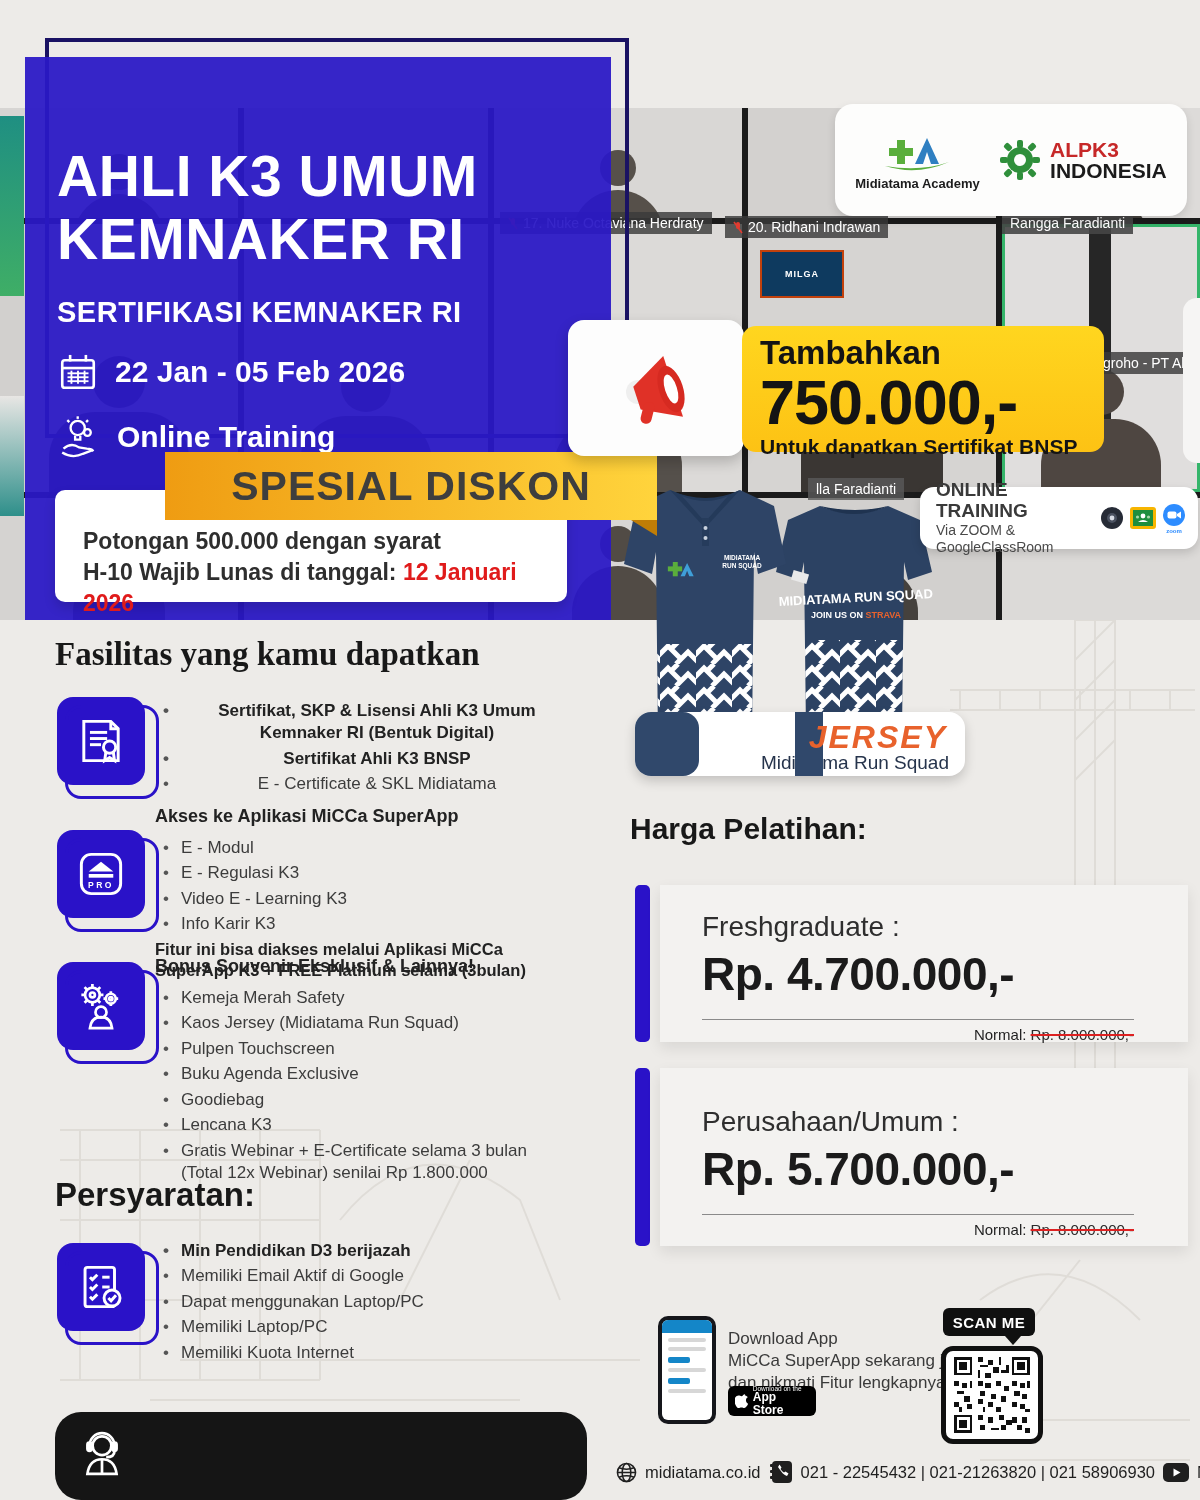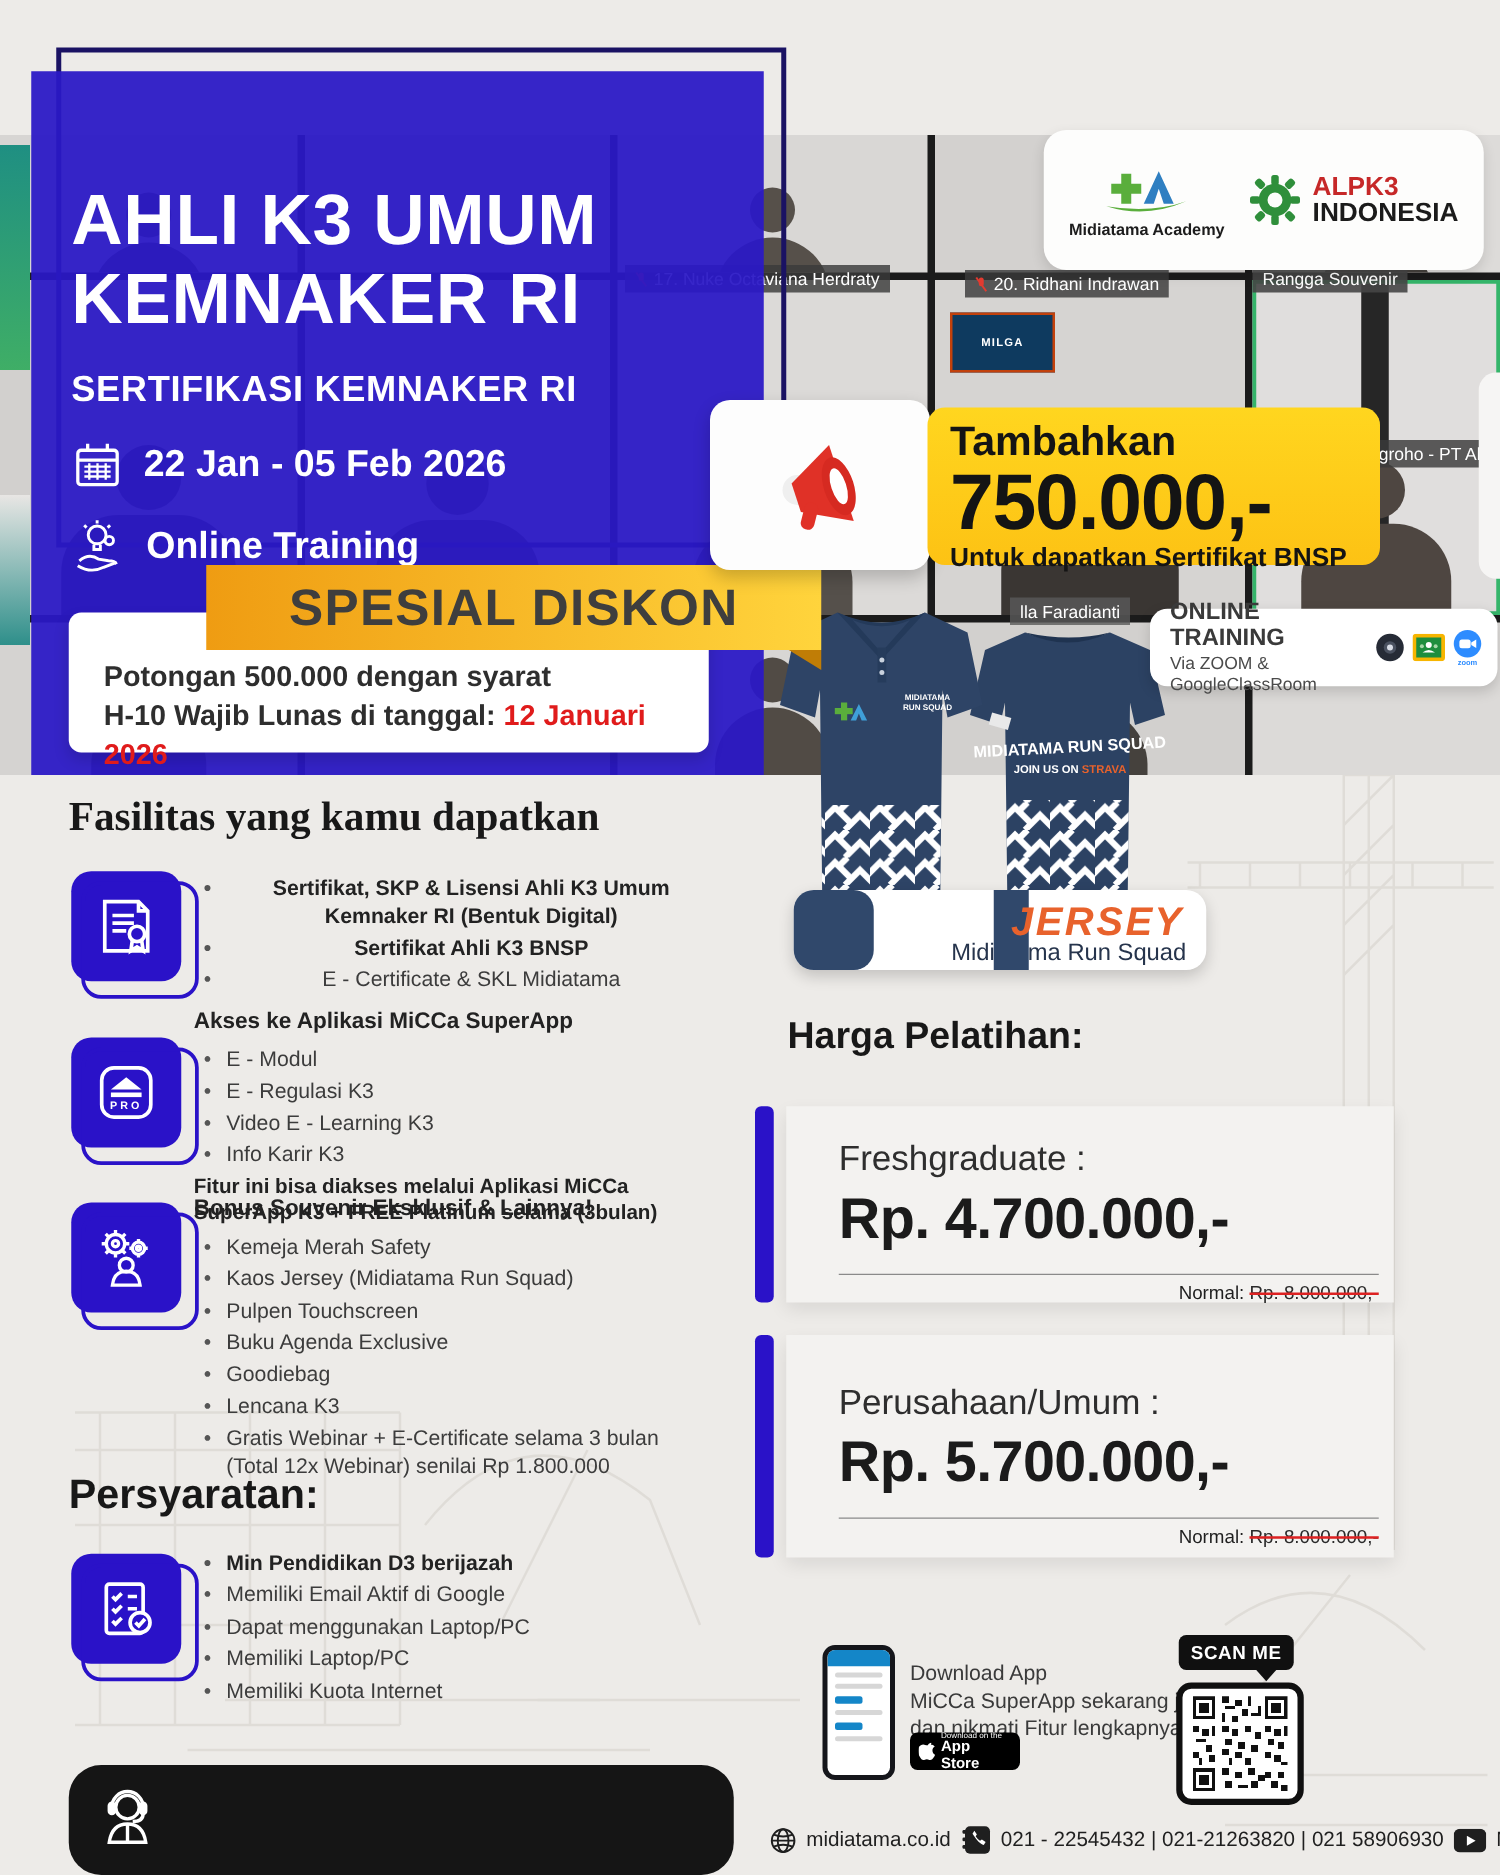--- a/index.html
+++ b/index.html
@@ -71,21 +71,21 @@
   .blue-icon::after{content:"";position:absolute;left:8px;top:8px;width:88px;height:88px;border:3px solid #2a12c8;border-radius:16px;z-index:-1;}
   .fac-text{position:absolute;z-index:5;width:418px;color:#3c3c3c;}
   .fac-text .ttl{font-size:18px;font-weight:800;color:#222;margin-bottom:10px;}
   .fac-text ul{list-style:none;margin:0;padding:0;}
   .fac-text li{position:relative;padding-left:26px;font-size:17px;line-height:1.32;margin-bottom:3px;}
   .fac-text li::before{content:"•";position:absolute;left:8px;color:#555;}
   .fac-text li.bb{font-weight:800;color:#222;}
   .fac-text .note{font-size:16.5px;font-weight:800;color:#222;line-height:1.3;margin-top:2px;}
 
   
-  .pcard{position:absolute;left:604px;width:511px;z-index:5;}
+  .pcard{position:absolute;left:635px;width:553px;z-index:5;}
   .pcard .bar{position:absolute;left:0;top:0;width:15px;height:100%;background:#2a12c8;border-radius:5px;}
   .pcard .bod{position:absolute;left:25px;top:0;right:0;bottom:0;background:#f3f2f0;box-shadow:0 6px 14px rgba(0,0,0,.09);padding:26px 0 0 42px;}
   .pcard .lab{font-size:28px;color:#2e2e2e;}
   .pcard .pr{font-size:46px;font-weight:800;color:#1b1b1b;margin-top:4px;letter-spacing:-.5px;}
   .pcard .hr{width:432px;border-top:1px solid #8a8a8a;margin-top:18px;}
   .pcard .nrm{width:432px;text-align:right;font-size:15px;color:#1f1f1f;margin-top:6px;}
   .pcard .nrm s{color:#2b2b2b;text-decoration-color:#d22;text-decoration-thickness:2px;}
 
   
   .phone{position:absolute;left:658px;top:1316px;width:58px;height:108px;background:#15161b;border-radius:10px;z-index:5;padding:4px;}
@@ -198,29 +198,29 @@
       </div>
     <div class="tile" style="left:1002px;top:390px;width:198px;height:122px;background:#dcdad8;"></div>
 
     <div class="nametag" style="left:500px;top:104px;">
       <svg width="10" height="13" viewBox="0 0 10 13">
           <rect x="3" y="1" width="4" height="7" rx="2" fill="#e23b30"></rect>
           <line x1="1" y1="1" x2="9" y2="12" stroke="#e23b30" stroke-width="1.6"></line>
         </svg>
       <span>17. Nuke Octaviana Herdraty</span>
     </div>
-    <div class="nametag" style="left:772px;top:108px;">
+    <div class="nametag" style="left:725px;top:108px;">
       <svg width="10" height="13" viewBox="0 0 10 13">
           <rect x="3" y="1" width="4" height="7" rx="2" fill="#e23b30"></rect>
           <line x1="1" y1="1" x2="9" y2="12" stroke="#e23b30" stroke-width="1.6"></line>
         </svg>
       <span>20. Ridhani Indrawan</span>
     </div>
     <div class="nametag" style="left:1002px;top:104px;background:rgba(70,70,70,.9);">
-        <span>Rangga Souvenir</span>
+        <span>Rangga Faradianti</span>
       </div>
     <div class="nametag" style="left:1095px;top:244px;">
         <span>groho - PT Akebo</span>
       </div>
     <div class="nametag" style="left:808px;top:370px;background:rgba(90,90,90,.8);">
         <span>lla Faradianti</span>
       </div>
   </div>
 
   <div class="edge-sliver" style="left:0;top:116px;width:24px;height:180px;background:linear-gradient(180deg,#1f8f82,#3fae66);"></div>

